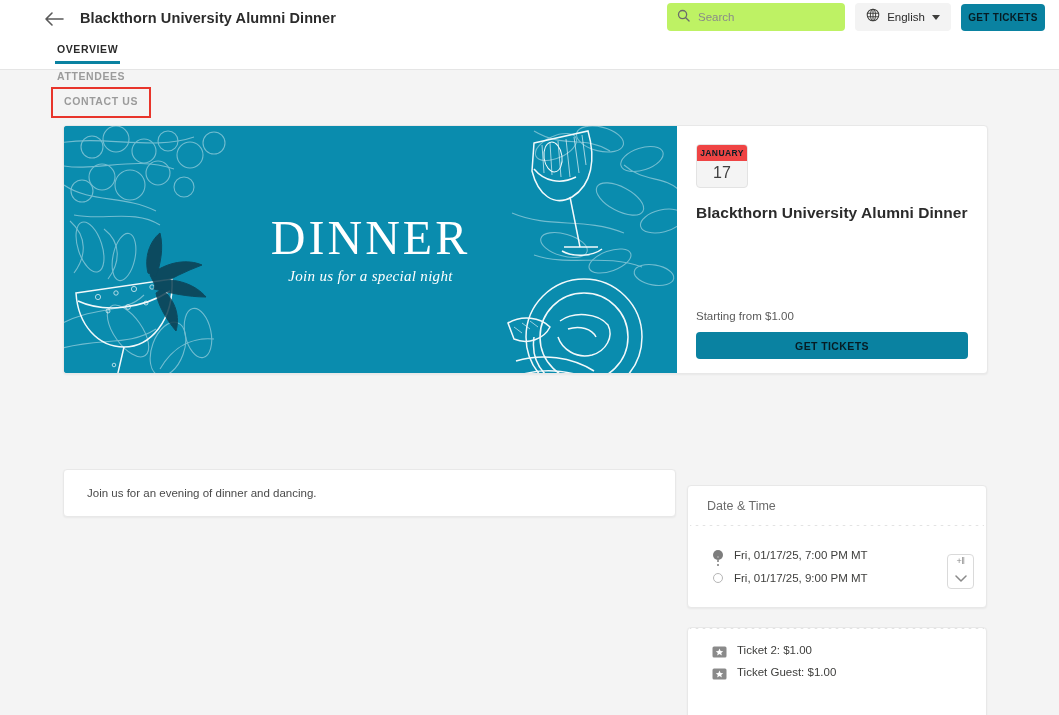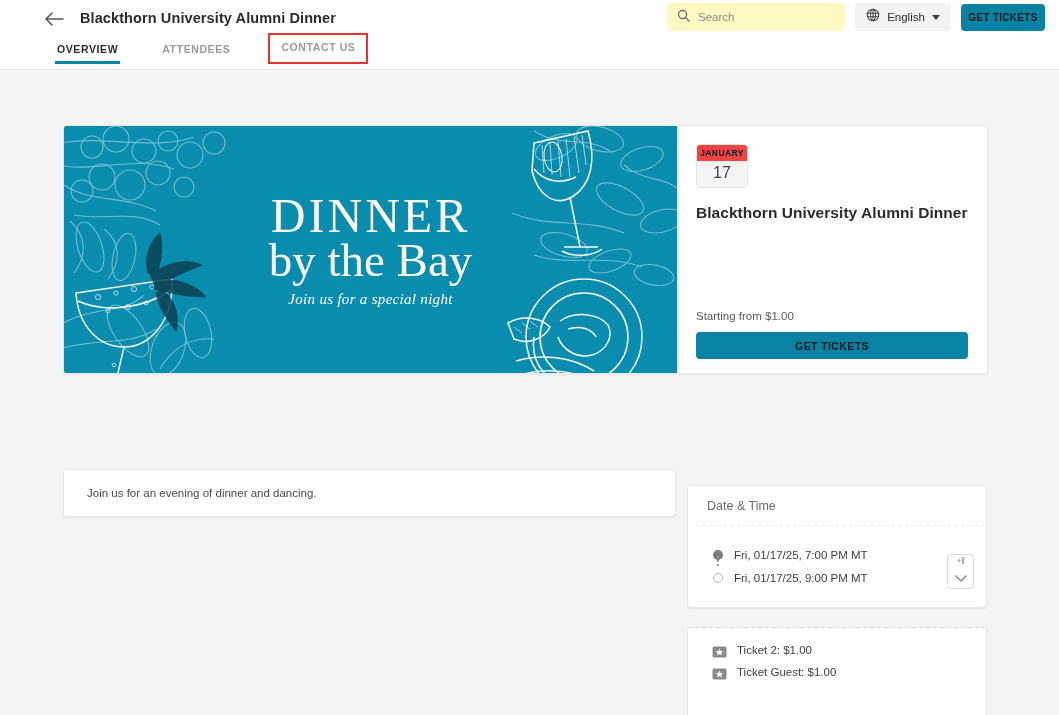--- a/index.html
+++ b/index.html
@@ -36,21 +36,21 @@
   }
   .header-right {
     position: absolute;
     right: 14px; top: 3px;
     display: flex;
     align-items: center;
     gap: 10px;
   }
   .search-box {
     width: 178px; height: 28px;
-    background: #fef9c3;
+    background: #bef264;
     border-radius: 4px;
     display: flex;
     align-items: center;
     padding: 0 10px;
     gap: 8px;
   }
   .search-box input {
     border: none; outline: none; background: transparent;
     font-family: "Liberation Sans", sans-serif;
     font-size: 11.5px;
@@ -92,20 +92,21 @@
 
   
   .tabbar {
     position: relative;
     height: 33px;
     background: #ffffff;
     border-bottom: 1px solid #e5e5e5;
     padding-left: 57px;
     display: flex;
     align-items: flex-start;
+    flex-direction: column;
   }
   .tab {
     font-size: 10.5px;
     font-weight: 700;
     letter-spacing: 0.6px;
     color: #9b9b9b;
     padding: 6px 0 9px 0;
     margin-right: 44px;
     cursor: pointer;
     position: relative;
@@ -460,21 +461,20 @@
           <path d="M452 236 C478 228 508 232 530 246 M456 250 C482 242 512 246 534 258"></path>
           <path d="M470 212 C468 226 472 240 482 250"></path>
           <g opacity="0.7" stroke-width="0.9">
             <path d="M450 202 L458 208 M458 198 L466 204 M466 196 L474 202"></path>
           </g>
         </g>
       </svg>
 
       <div class="hero-text">
         <div class="hero-line1">DINNER</div>
-        <div class="hero-line2">by the Bay</div>
         <div class="hero-line3">Join us for a special night</div>
       </div>
     </div>
 
     <div class="hero-info">
       <div class="date-badge">
         <div class="month">JANUARY</div>
         <div class="day">17</div>
       </div>
       <div class="event-title">Blackthorn University Alumni Dinner</div>

